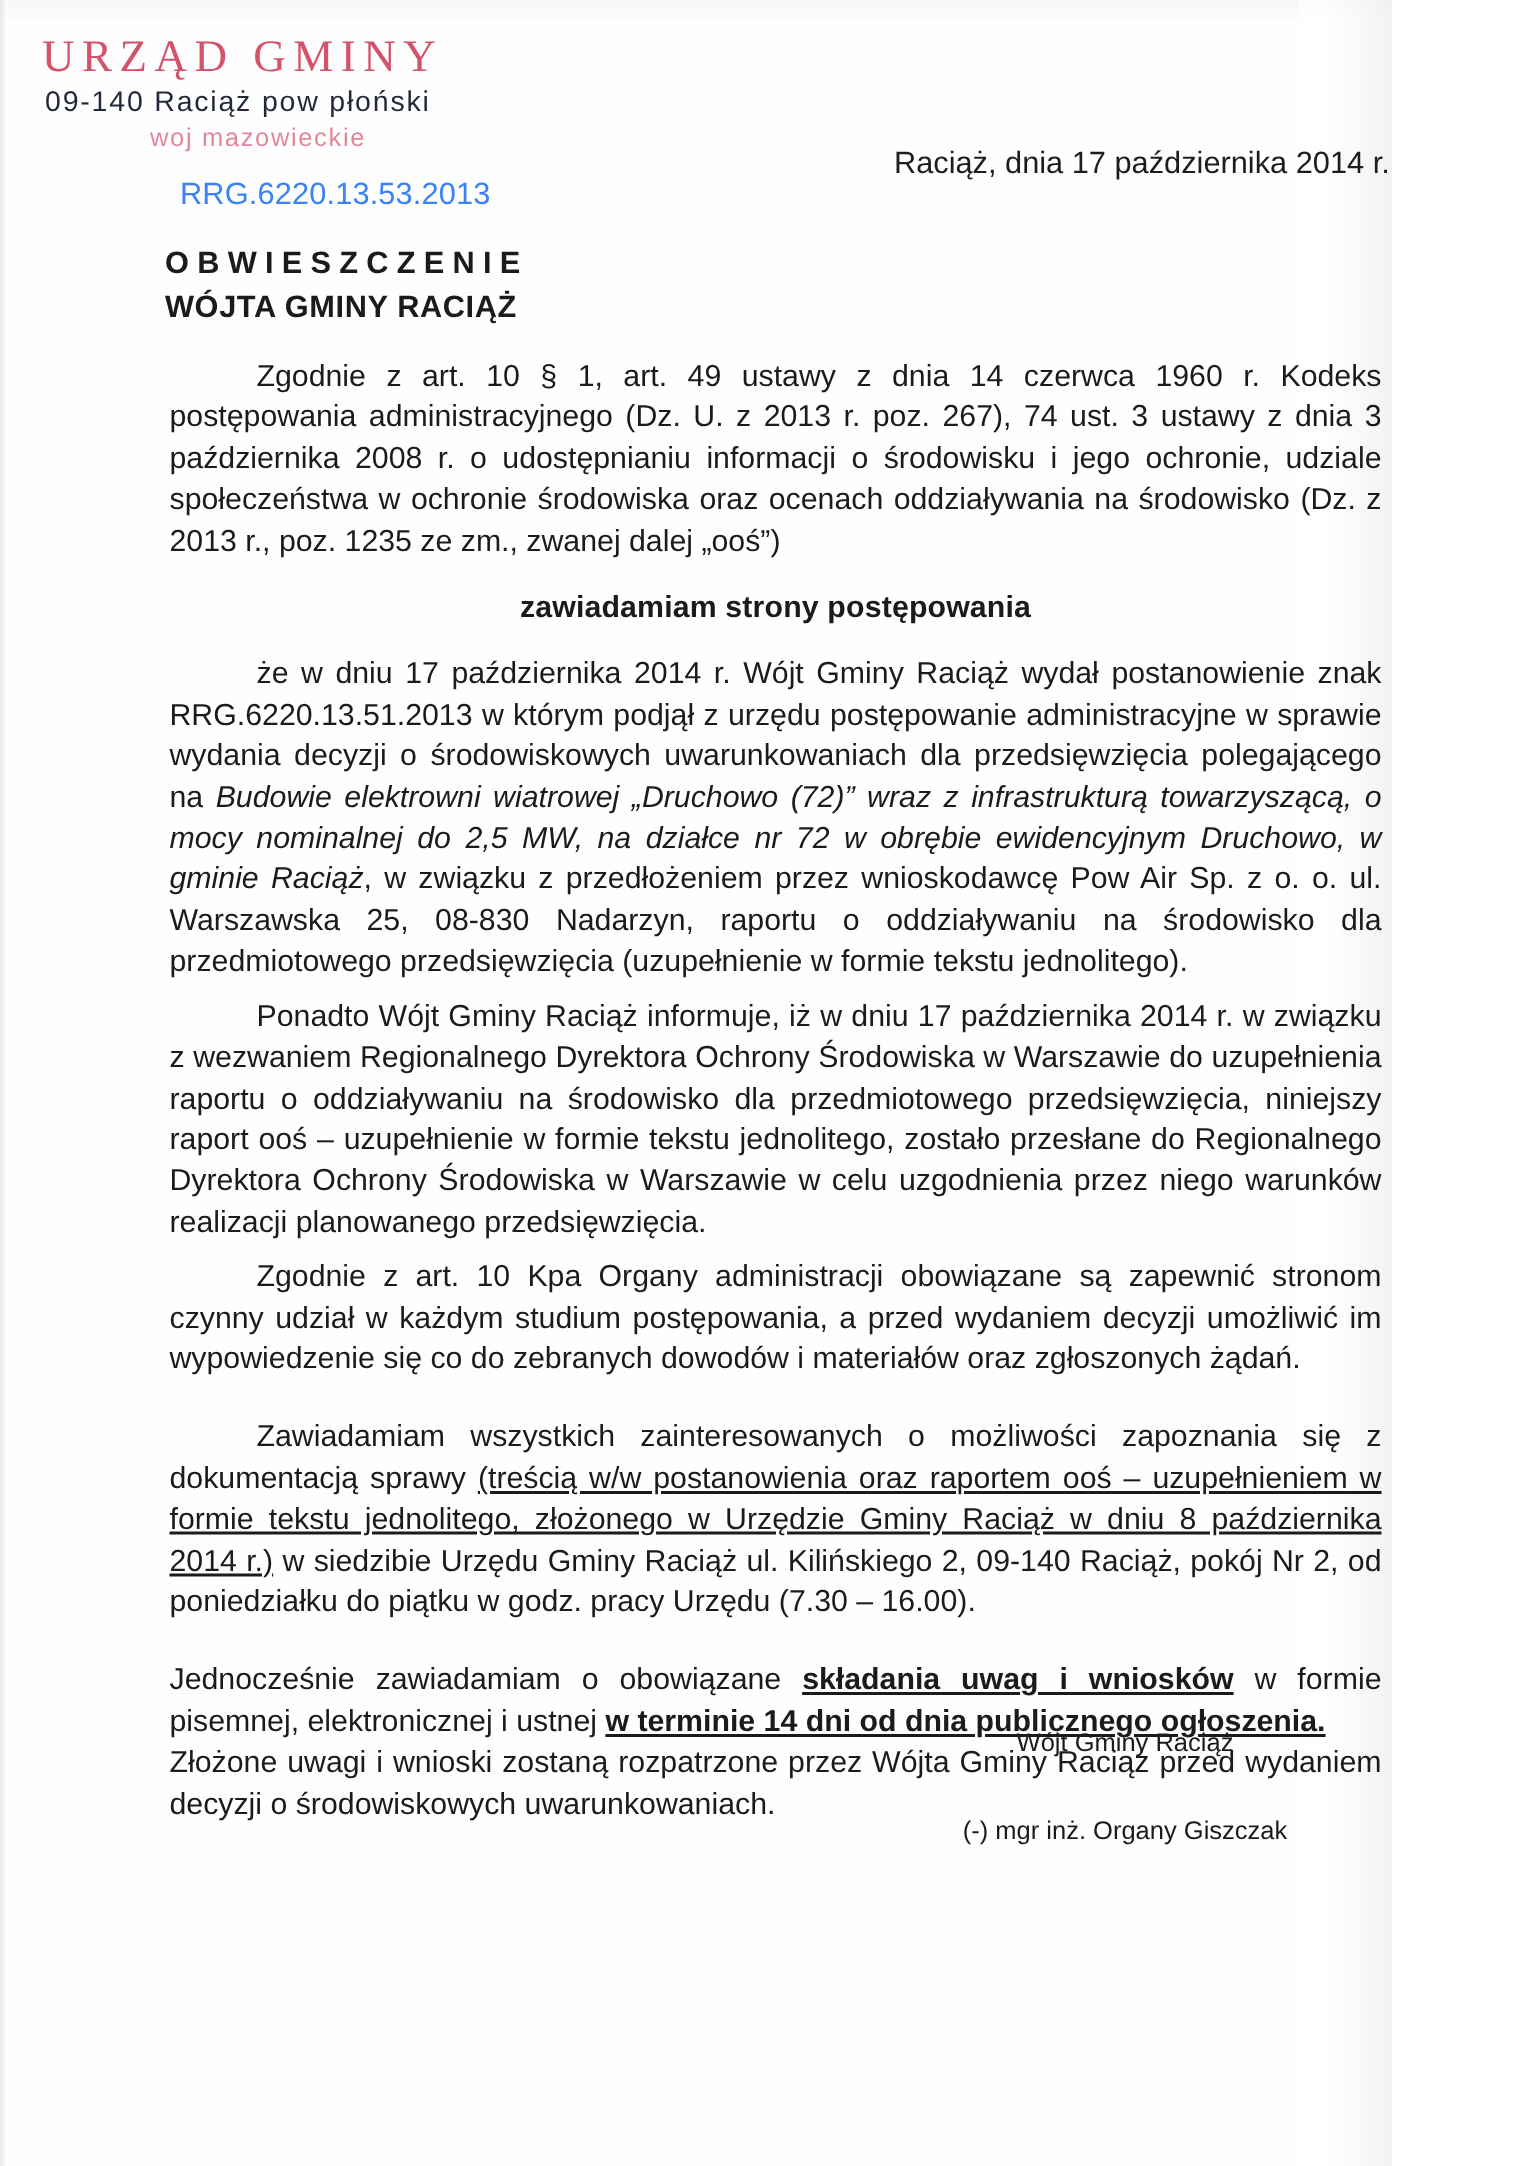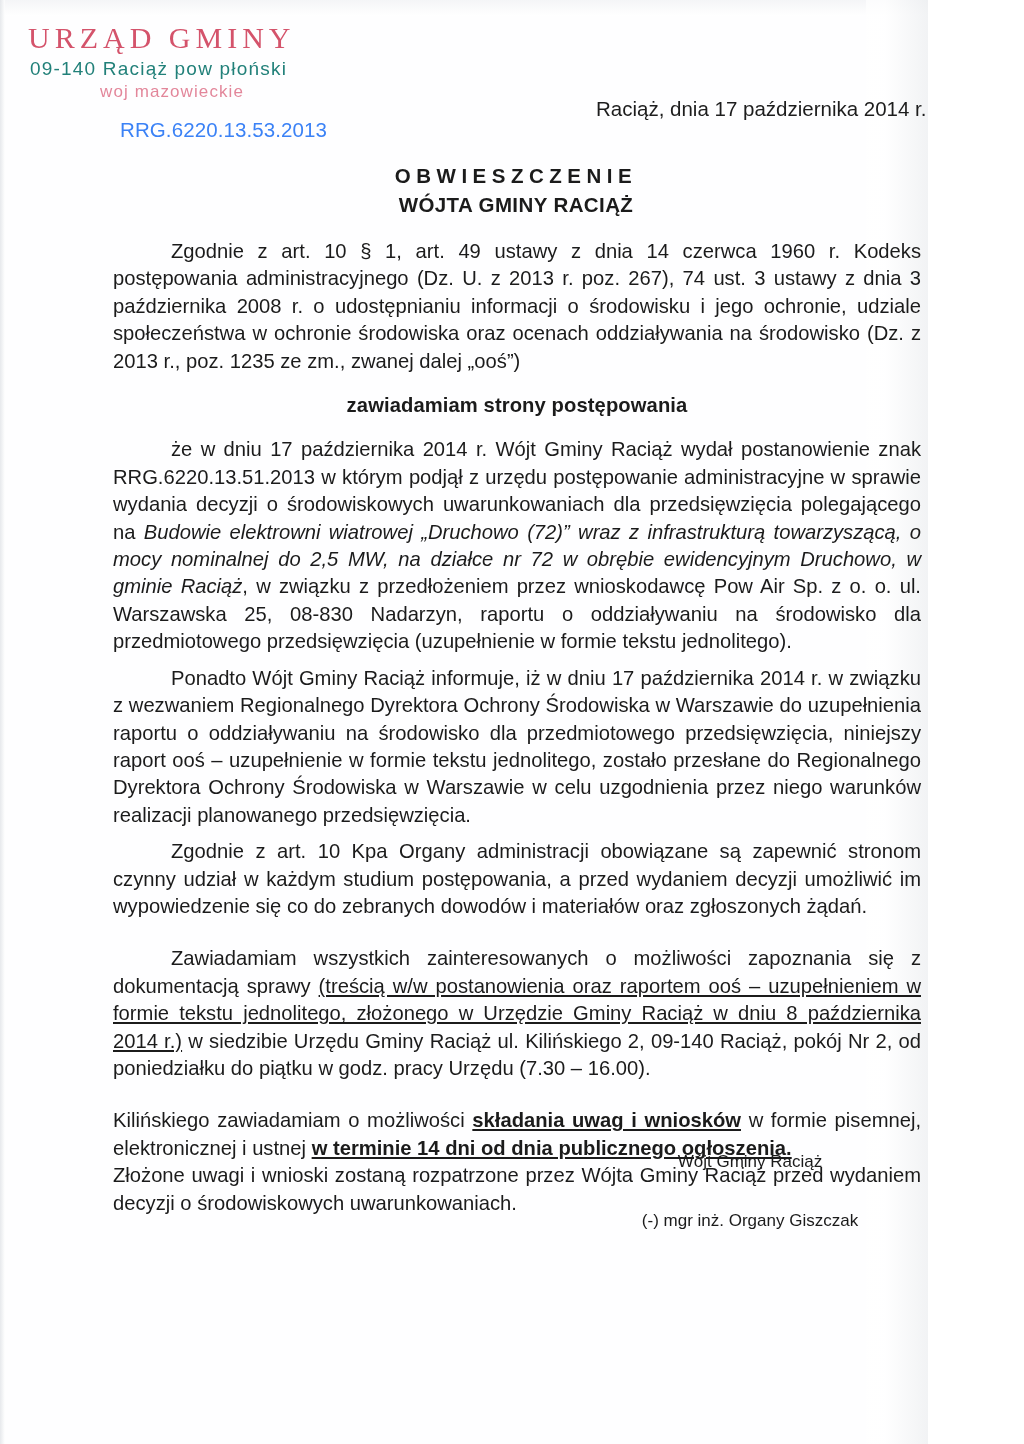--- a/index.html
+++ b/index.html
@@ -60,21 +60,21 @@
     color: #d4536b;
     white-space: nowrap;
   }
   .stamp-line2 {
     font-family: "Liberation Sans", sans-serif;
     font-size: 19px;
     letter-spacing: 1.2px;
     line-height: 1.15;
     margin-top: 4px;
     margin-left: 2px;
-    color: #0f766e;
+    color: #0f172a;
     opacity: .92;
     white-space: nowrap;
   }
   .stamp-line3 {
     font-family: "Liberation Sans", sans-serif;
     font-size: 17px;
     letter-spacing: 1.1px;
     line-height: 1.15;
     margin-top: 3px;
     margin-left: 72px;
@@ -101,21 +101,21 @@
     color: #1d1d1d;
     white-space: nowrap;
   }
 
   
   .title-block {
     position: absolute;
     left: 110px;
     top: 162px;
     width: 812px;
-    text-align: center;
+    text-align: left;
   }
   .title-main {
     font-size: 20.5px;
     font-weight: bold;
     letter-spacing: 5.5px;
     line-height: 1.35;
   }
   .title-sub {
     font-size: 20.5px;
     font-weight: bold;
@@ -207,21 +207,21 @@
     <p class="indent gap-sm">Ponadto Wójt Gminy Raciąż informuje, iż w dniu 17 października 2014 r. w związku z wezwaniem Regionalnego Dyrektora Ochrony Środowiska w Warszawie do uzupełnienia raportu o oddziaływaniu na środowisko dla przedmiotowego przedsięwzięcia, niniejszy raport ooś – uzupełnienie w formie tekstu jednolitego, zostało przesłane do Regionalnego Dyrektora Ochrony Środowiska w Warszawie w celu uzgodnienia przez niego warunków realizacji planowanego przedsięwzięcia.</p>
 
 
     <p class="indent gap-sm">Zgodnie z art. 10 Kpa Organy administracji obowiązane są zapewnić stronom czynny udział w każdym studium postępowania, a przed wydaniem decyzji umożliwić im wypowiedzenie się co do zebranych  dowodów i materiałów oraz zgłoszonych żądań.</p>
 
     <p class="indent gap-lg">
       <span>Zawiadamiam wszystkich zainteresowanych o możliwości zapoznania się z dokumentacją sprawy </span><span class="ul">(treścią w/w postanowienia oraz raportem ooś – uzupełnieniem w formie tekstu jednolitego, złożonego w Urzędzie Gminy Raciąż w dniu 8 października 2014 r.)</span><span> w siedzibie Urzędu Gminy Raciąż ul. Kilińskiego 2, 09-140 Raciąż, pokój Nr 2, od poniedziałku do piątku w godz. pracy Urzędu (7.30 – 16.00).</span>
     </p>
 
     <p class="gap-lg">
-      <span>Kilińskiego zawiadamiam o możliwości </span><span class="bd-ul">składania uwag i wniosków</span><span> w formie pisemnej, elektronicznej i ustnej </span><span class="bd-ul">w terminie 14 dni od dnia publicznego ogłoszenia.</span>
+      <span>Jednocześnie zawiadamiam o obowiązane </span><span class="bd-ul">składania uwag i wniosków</span><span> w formie pisemnej, elektronicznej i ustnej </span><span class="bd-ul">w terminie 14 dni od dnia publicznego ogłoszenia.</span>
     </p>
 
     <p>Złożone uwagi i wnioski zostaną rozpatrzone przez Wójta Gminy Raciąż przed wydaniem decyzji o środowiskowych uwarunkowaniach.</p>
 
   </div>
 
   <div class="signature">
     <div class="sig-office">Wójt Gminy Raciąż</div>
     <div class="sig-name">(-) mgr inż. Organy Giszczak</div>
   </div>

